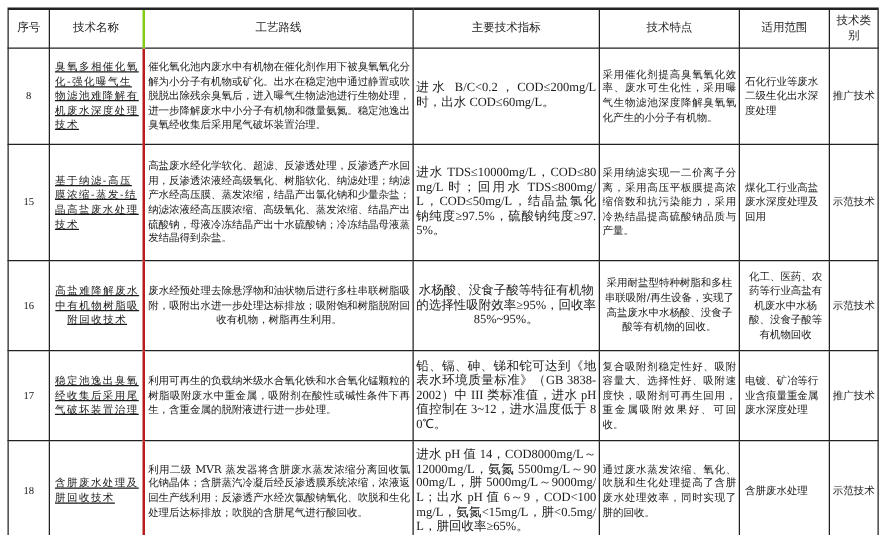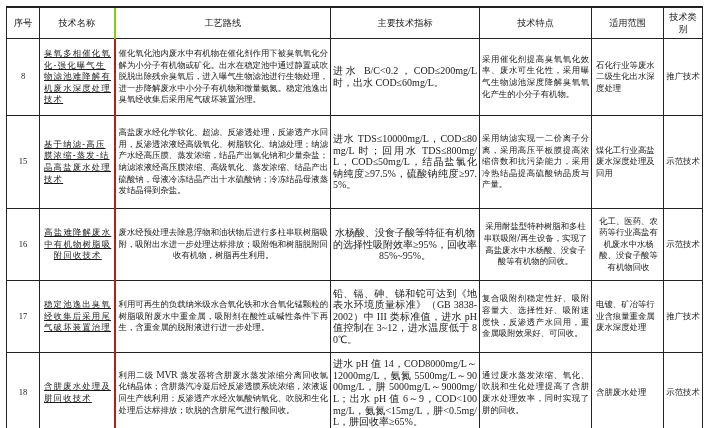--- a/index.html
+++ b/index.html
@@ -75,21 +75,21 @@
       <td class="ind">水杨酸、没食子酸等特征有机物的选择性吸附效率≥95%，回收率85%~95%。</td>
       <td class="feat">采用耐盐型特种树脂和多柱串联吸附/再生设备，实现了高盐废水中水杨酸、没食子酸等有机物的回收。</td>
       <td class="scope">化工、医药、农药等行业高盐有机废水中水杨酸、没食子酸等有机物回收</td>
       <td class="cat">示范技术</td>
     </tr>
     <tr class="r17">
       <td class="seq">17</td>
       <td class="name">稳定池逸出臭氧经收集后采用尾气破坏装置治理</td>
       <td class="proc">利用可再生的负载纳米级水合氧化铁和水合氧化锰颗粒的树脂吸附废水中重金属，吸附剂在酸性或碱性条件下再生，含重金属的脱附液进行进一步处理。</td>
       <td class="ind">铅、镉、砷、锑和铊可达到《地表水环境质量标准》（GB 3838-2002）中 III 类标准值，进水 pH 值控制在 3~12，进水温度低于 80℃。</td>
-      <td class="feat">复合吸附剂稳定性好、吸附容量大、选择性好、吸附速度快，反渗透产水回用，重金属吸附效果好、可回收。</td>
+      <td class="feat">复合吸附剂稳定性好、吸附容量大、选择性好、吸附速度快，吸附剂可再生回用，重金属吸附效果好、可回收。</td>
       <td class="scope">电镀、矿冶等行业含痕量重金属废水深度处理</td>
       <td class="cat">推广技术</td>
     </tr>
     <tr class="r18">
       <td class="seq">18</td>
       <td class="name">含肼废水处理及肼回收技术</td>
       <td class="proc">利用二级 MVR 蒸发器将含肼废水蒸发浓缩分离回收氯化钠晶体；含肼蒸汽冷凝后经反渗透膜系统浓缩，浓液返回生产线利用；反渗透产水经次氯酸钠氧化、吹脱和生化处理后达标排放；吹脱的含肼尾气进行酸回收。</td>
       <td class="ind">进水 pH 值 14，COD8000mg/L～12000mg/L，氨氮 5500mg/L～9000mg/L，肼 5000mg/L～9000mg/L；出水 pH 值 6～9，COD&lt;100mg/L，氨氮&lt;15mg/L，肼&lt;0.5mg/L，肼回收率≥65%。</td>
       <td class="feat">通过废水蒸发浓缩、氧化、吹脱和生化处理提高了含肼废水处理效率，同时实现了肼的回收。</td>
       <td class="scope">含肼废水处理</td>

